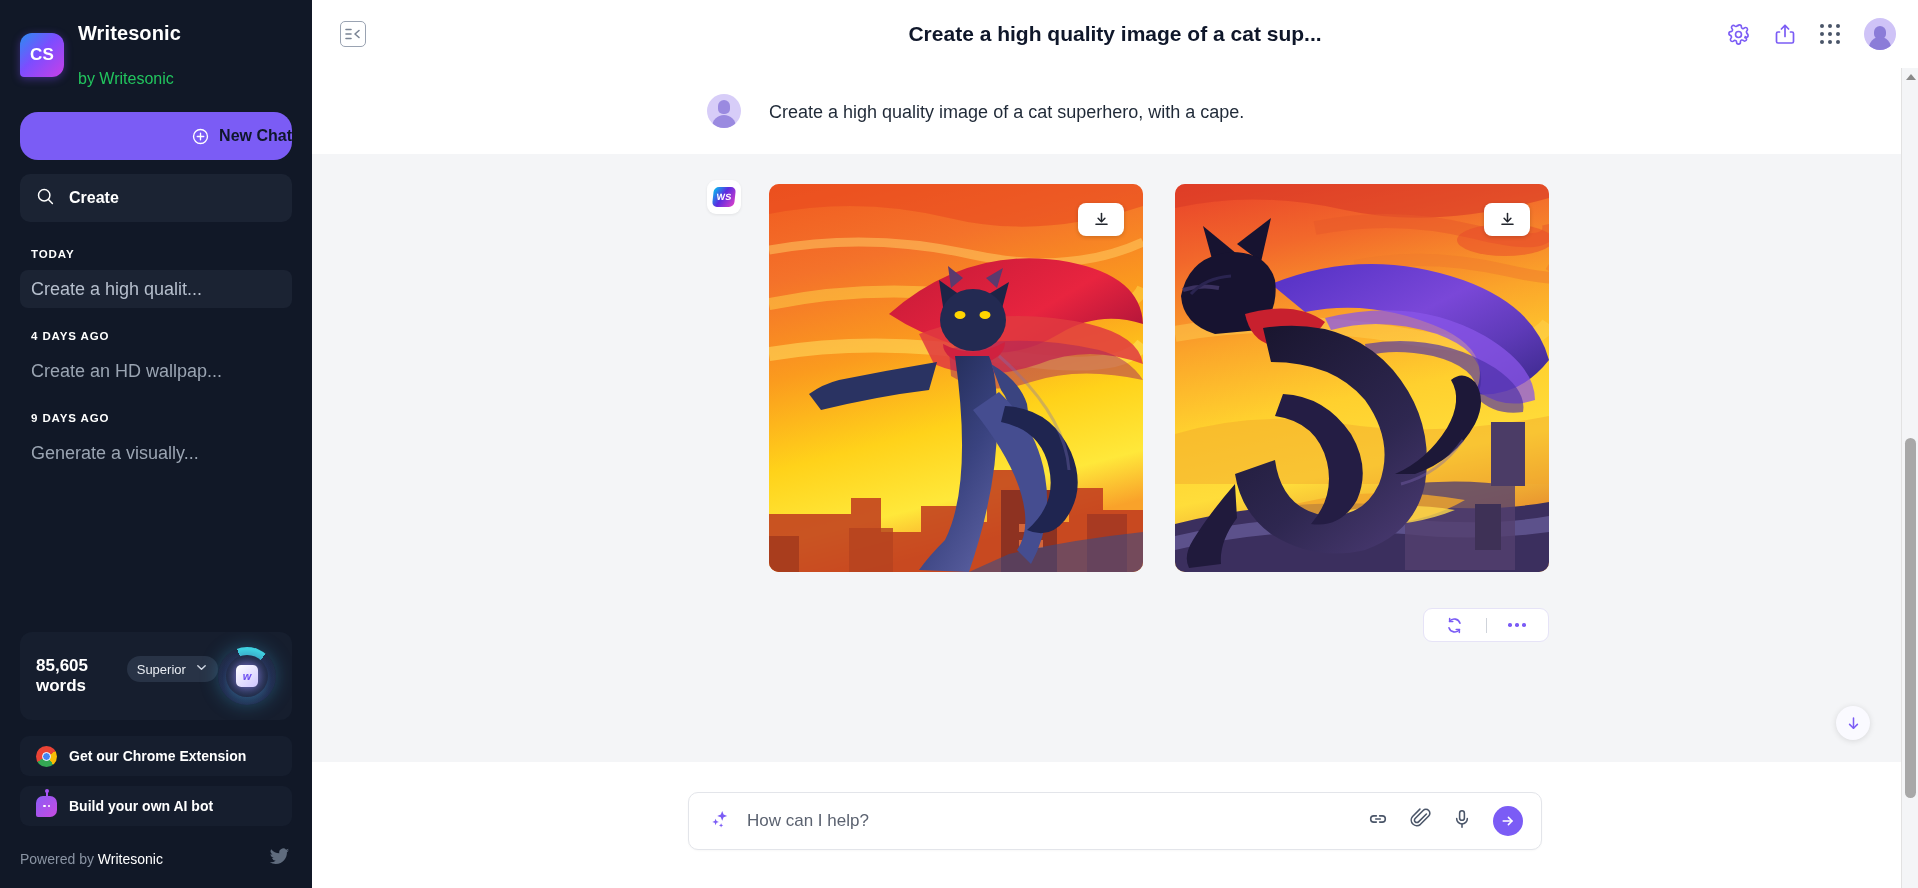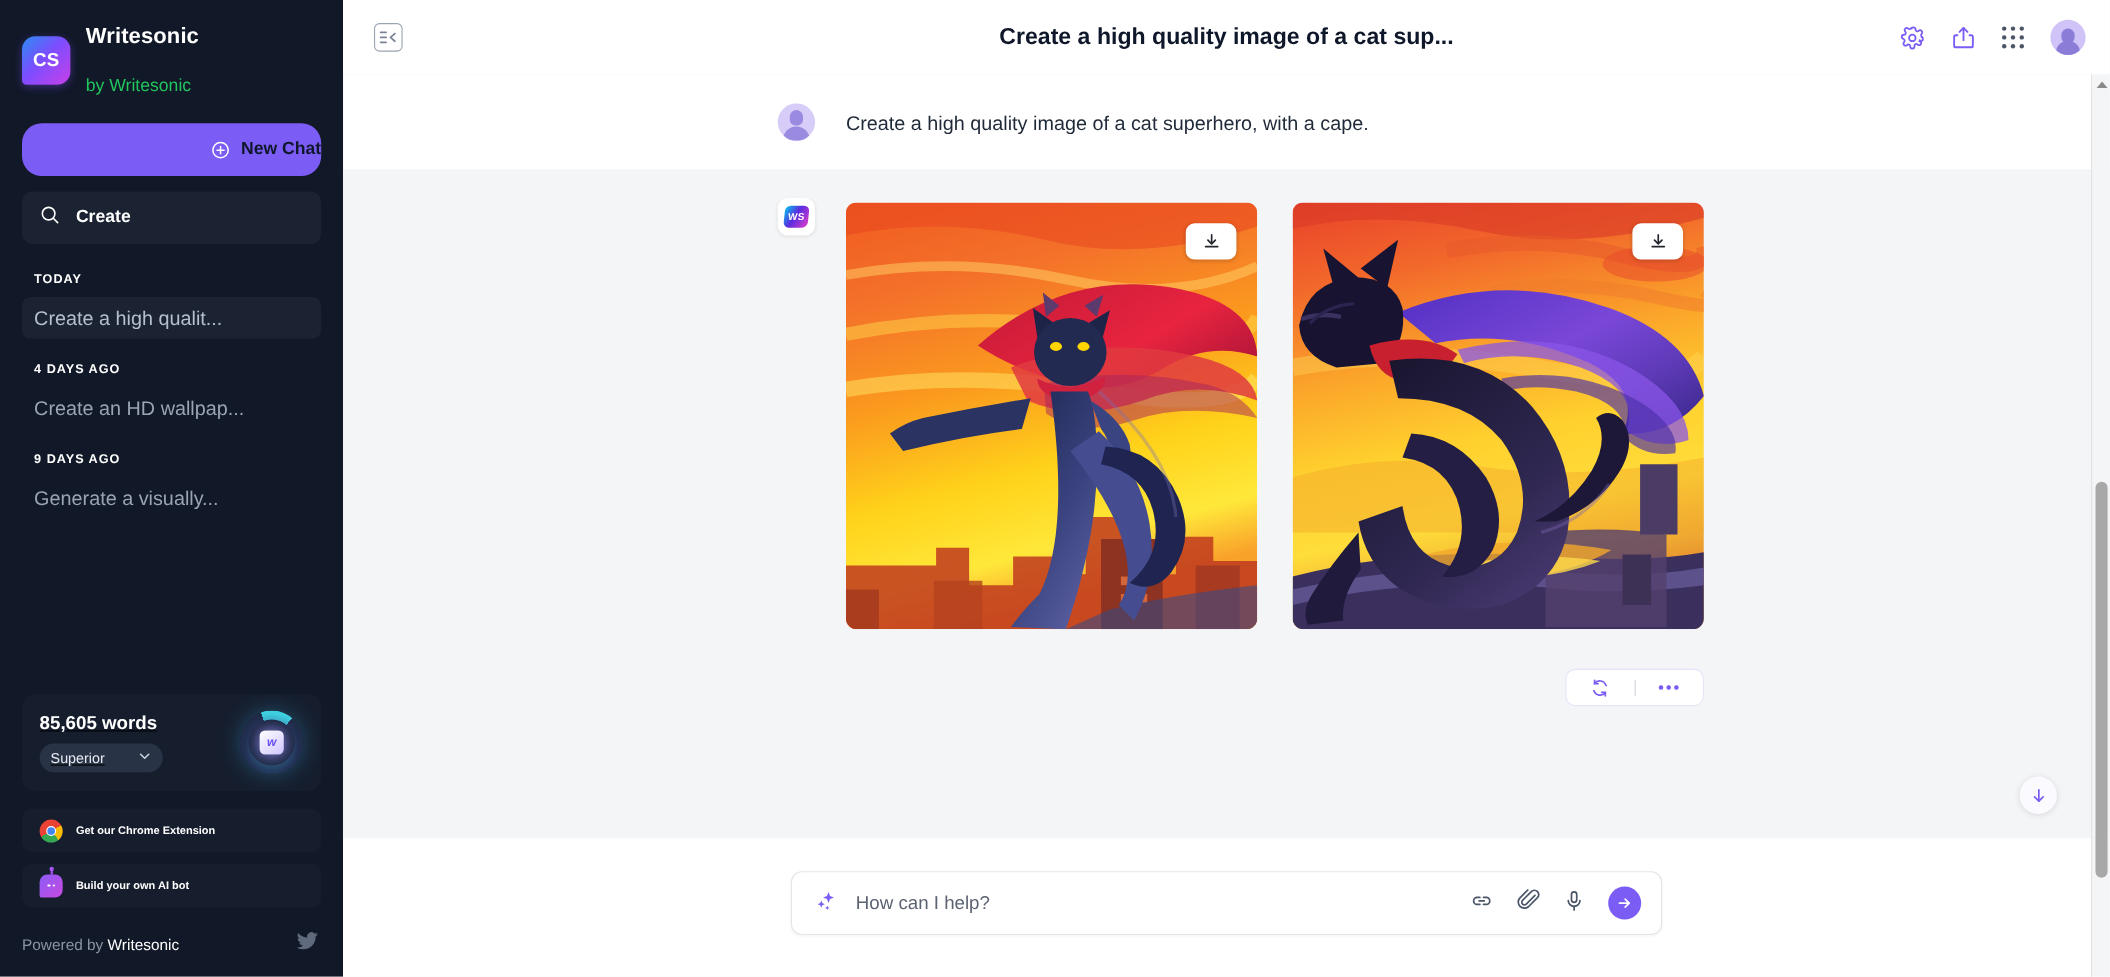--- a/index.html
+++ b/index.html
@@ -65,21 +65,21 @@
     width: 4px; height: 34px; border-radius: 0 3px 3px 0;
     background: linear-gradient(180deg, #d54ae0 0%, #7b5cf5 50%, #3aa0ff 100%);
   }
 
   .sidebar-bottom { padding: 0 20px 0 20px; }
   .words-card {
     background: #161e2e; border-radius: 12px; height: 88px;
     display: flex; align-items: center; justify-content: space-between;
     padding: 0 16px 0 16px; position: relative; overflow: hidden;
   }
-  .words-left { display: flex; flex-direction: column; gap: 8px; text-decoration: underline; }
+  .words-left { display: flex; flex-direction: row; gap: 8px; }
   .words-count { color: #ffffff; font-size: 17px; font-weight: bold; }
   .plan-pill {
     background: #283346; border-radius: 14px; height: 26px; width: 112px;
     display: flex; align-items: center; gap: 8px; padding: 0 10px;
     color: #e7ebf1; font-size: 13px; cursor: pointer;
   }
   .words-orb {
     width: 58px; height: 58px; border-radius: 50%; flex: 0 0 58px;
     background:
       radial-gradient(circle at 50% 60%, rgba(60,180,220,.55) 0%, rgba(40,60,120,.25) 55%, rgba(20,30,60,0) 72%),
@@ -96,21 +96,21 @@
     width: 22px; height: 22px; border-radius: 5px;
     background: linear-gradient(140deg, #ffffff 0%, #cfc6ff 100%);
     display: flex; align-items: center; justify-content: center;
     color: #6b4df0; font-size: 11px; font-style: italic; font-weight: bold;
     box-shadow: 0 0 12px rgba(160,140,255,.8);
   }
 
   .promo {
     margin-top: 16px; height: 40px; background: #161e2e; border-radius: 9px;
     display: flex; align-items: center; gap: 12px; padding-left: 16px;
-    color: #ffffff; font-size: 10px; font-weight: bold; cursor: pointer;
+    color: #ffffff; font-size: 14px; font-weight: bold; cursor: pointer;
   }
   .promo + .promo { margin-top: 10px; }
   .chrome-icon {
     width: 21px; height: 21px; border-radius: 50%; flex: 0 0 21px;
     background: conic-gradient(from -60deg, #ea4335 0deg 120deg, #fbbc05 120deg 200deg, #34a853 200deg 300deg, #ea4335 300deg 360deg);
     display: flex; align-items: center; justify-content: center;
   }
   .chrome-icon i {
     width: 9px; height: 9px; border-radius: 50%;
     background: #4285f4; border: 1.5px solid #fff; display: block;
@@ -237,21 +237,21 @@
   .act-sep { width: 1px; height: 15px; background: #cfd3da; }
   .dots { display: flex; gap: 3.5px; }
   .dots i { width: 3.5px; height: 3.5px; border-radius: 50%; background: #7b5cf5; display: block; }
 
   
   .composer-wrap {
     flex: 0 0 auto; background: #ffffff; padding: 30px 0 38px 0;
     display: flex; justify-content: center; position: relative;
   }
   .composer {
-    width: 792px; height: 58px; background: #ffffff;
+    width: 854px; height: 58px; background: #ffffff;
     border: 1px solid #e3e5ea; border-radius: 10px;
     display: flex; align-items: center; padding: 0 18px 0 20px;
     box-shadow: 0 1px 2px rgba(0,0,0,.03);
   }
   .composer-input {
     flex: 1 1 auto; border: none; outline: none; background: transparent;
     font-family: "Liberation Sans", sans-serif; font-size: 17px; color: #1f2937;
     padding-left: 16px;
   }
   .composer-input::placeholder { color: #5b6270; }

